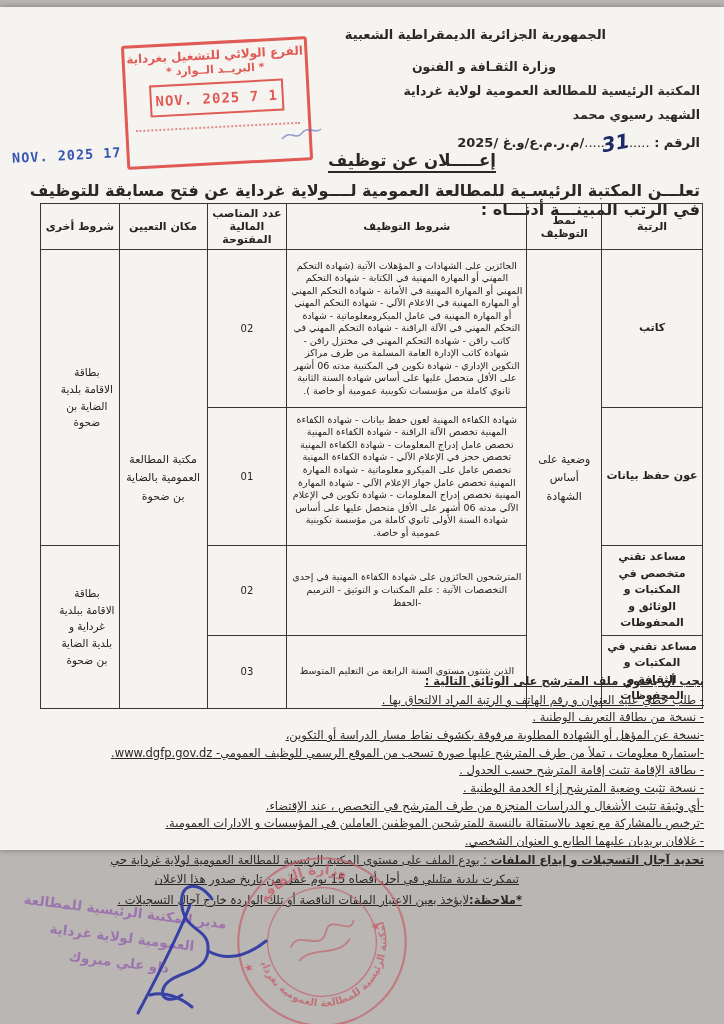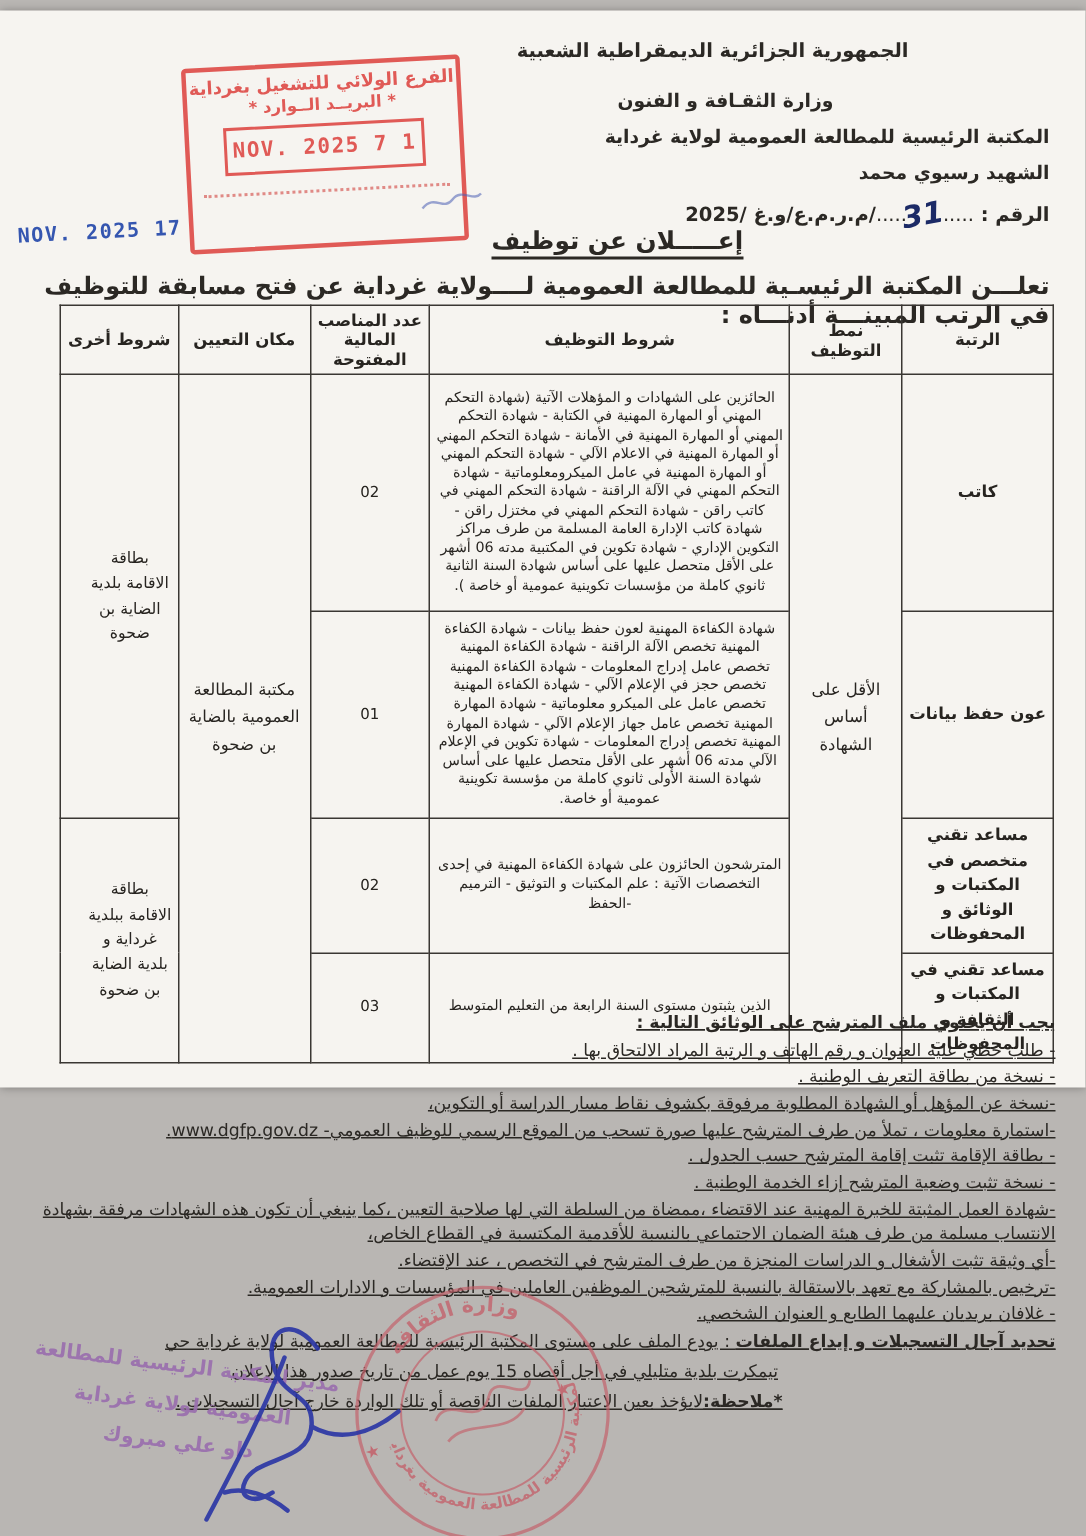--- a/index.html
+++ b/index.html
@@ -3,21 +3,21 @@
 <meta charset="utf-8">
 <style>
   html,body{margin:0;padding:0;}
   body{
     width:724px;height:1024px;position:relative;overflow:hidden;
     background:#b9b6b3;
     font-family:"DejaVu Sans",sans-serif;
     color:#2b2824;
   }
   .paper{
-    position:absolute;left:0;top:7px;width:724px;height:718px;
+    position:absolute;left:0;top:7px;width:724px;height:843px;
     background:#f6f4f0;
     box-shadow:0 0 6px rgba(0,0,0,.35);
   }
   
   .republic{position:absolute;top:20px;right:118px;font-size:13px;font-weight:bold;}
   .ministry{position:absolute;top:52px;right:168px;font-size:12.5px;font-weight:bold;}
   .org1{position:absolute;top:76px;right:24px;font-size:12.5px;font-weight:bold;}
   .org2{position:absolute;top:100px;right:24px;font-size:12.5px;font-weight:bold;}
   .refline{position:absolute;top:121px;right:24px;font-size:13px;font-weight:bold;}
   .refline .dots{letter-spacing:1px;font-weight:normal;}
@@ -135,21 +135,21 @@
         <th>نمط التوظيف</th>
         <th>شروط التوظيف</th>
         <th>عدد المناصب المالية المفتوحة</th>
         <th>مكان التعيين</th>
         <th>شروط أخرى</th>
       </tr>
     </thead>
     <tbody>
       <tr style="height:158px;">
         <td class="rank">كاتب</td>
-        <td class="mode" rowspan="4">الأقل على أساس الشهادة</td>
+        <td class="mode" rowspan="4">وضعية على أساس الشهادة</td>
         <td class="cond">الحائزين على الشهادات و المؤهلات الآتية (شهادة التحكم المهني أو المهارة المهنية في الكتابة - شهادة التحكم المهني أو المهارة المهنية في الأمانة - شهادة التحكم المهني أو المهارة المهنية في الاعلام الآلي - شهادة التحكم المهني أو المهارة المهنية في عامل الميكرومعلوماتية - شهادة التحكم المهني في الآلة الراقنة - شهادة التحكم المهني في كاتب راقن - شهادة التحكم المهني في مختزل راقن - شهادة كاتب الإدارة العامة المسلمة من طرف مراكز التكوين الإداري - شهادة تكوين في المكتبية مدته 06 أشهر على الأقل متحصل عليها على أساس شهادة السنة الثانية ثانوي كاملة من مؤسسات تكوينية عمومية أو خاصة ).</td>
         <td class="count">02</td>
         <td class="loc" rowspan="4">مكتبة المطالعة العمومية بالضاية بن ضحوة</td>
         <td class="other" rowspan="2">بطاقة الاقامة بلدية الضاية بن ضحوة</td>
       </tr>
       <tr style="height:138px;">
         <td class="rank">عون حفظ بيانات</td>
         <td class="cond">شهادة الكفاءة المهنية لعون حفظ بيانات - شهادة الكفاءة المهنية تخصص الآلة الراقنة - شهادة الكفاءة المهنية تخصص عامل إدراج المعلومات - شهادة الكفاءة المهنية تخصص حجز في الإعلام الآلي - شهادة الكفاءة المهنية تخصص عامل على الميكرو معلوماتية - شهادة المهارة المهنية تخصص عامل جهاز الإعلام الآلي - شهادة المهارة المهنية تخصص إدراج المعلومات - شهادة تكوين في الإعلام الآلي مدته 06 أشهر على الأقل متحصل عليها على أساس شهادة السنة الأولى ثانوي كاملة من مؤسسة تكوينية عمومية أو خاصة.</td>
         <td class="count">01</td>
       </tr>
@@ -168,21 +168,20 @@
   </table>
 
   <div class="docs">
     <div class="heading">يجب أن يحتوي ملف المترشح على الوثائق التالية :</div>
     <div class="item">- طلب خطي عليه العنوان و رقم الهاتف و الرتبة المراد الالتحاق بها .</div>
     <div class="item">- نسخة من بطاقة التعريف الوطنية .</div>
     <div class="item">-نسخة عن المؤهل أو الشهادة المطلوبة مرفوقة بكشوف نقاط مسار الدراسة أو التكوين،</div>
     <div class="item">-استمارة معلومات ، تملأ من طرف المترشح عليها صورة تسحب من الموقع الرسمي للوظيف العمومي- www.dgfp.gov.dz.</div>
     <div class="item">- بطاقة الإقامة تثبت إقامة المترشح حسب الجدول .</div>
     <div class="item">- نسخة تثبت وضعية المترشح إزاء الخدمة الوطنية .</div>
-    <div class="item">-شهادة العمل المثبتة للخبرة المهنية عند الاقتضاء ،ممضاة من السلطة التي لها صلاحية التعيين ،كما ينبغي أن تكون هذه الشهادات مرفقة بشهادة الانتساب مسلمة من طرف هيئة الضمان الاجتماعي بالنسبة للأقدمية المكتسبة في القطاع الخاص،</div>
     <div class="item">-أي وثيقة تثبت الأشغال و الدراسات المنجزة من طرف المترشح في التخصص ، عند الإقتضاء.</div>
     <div class="item">-ترخيص بالمشاركة مع تعهد بالاستقالة بالنسبة للمترشحين الموظفين العاملين في المؤسسات و الادارات العمومية.</div>
     <div class="item">- غلافان بريديان عليهما الطابع و العنوان الشخصي.</div>
 
     <div class="deadline">
       <span class="dl-head">تحديد آجال التسجيلات و إيداع الملفات</span>
       <span>: يودع الملف على مستوى المكتبة الرئيسية للمطالعة العمومية لولاية غرداية حي</span>
       <div class="deadline-cont">تيمكرت بلدية متليلي في أجل أقصاه 15 يوم عمل من تاريخ صدور هذا الاعلان</div>
     </div>
 

